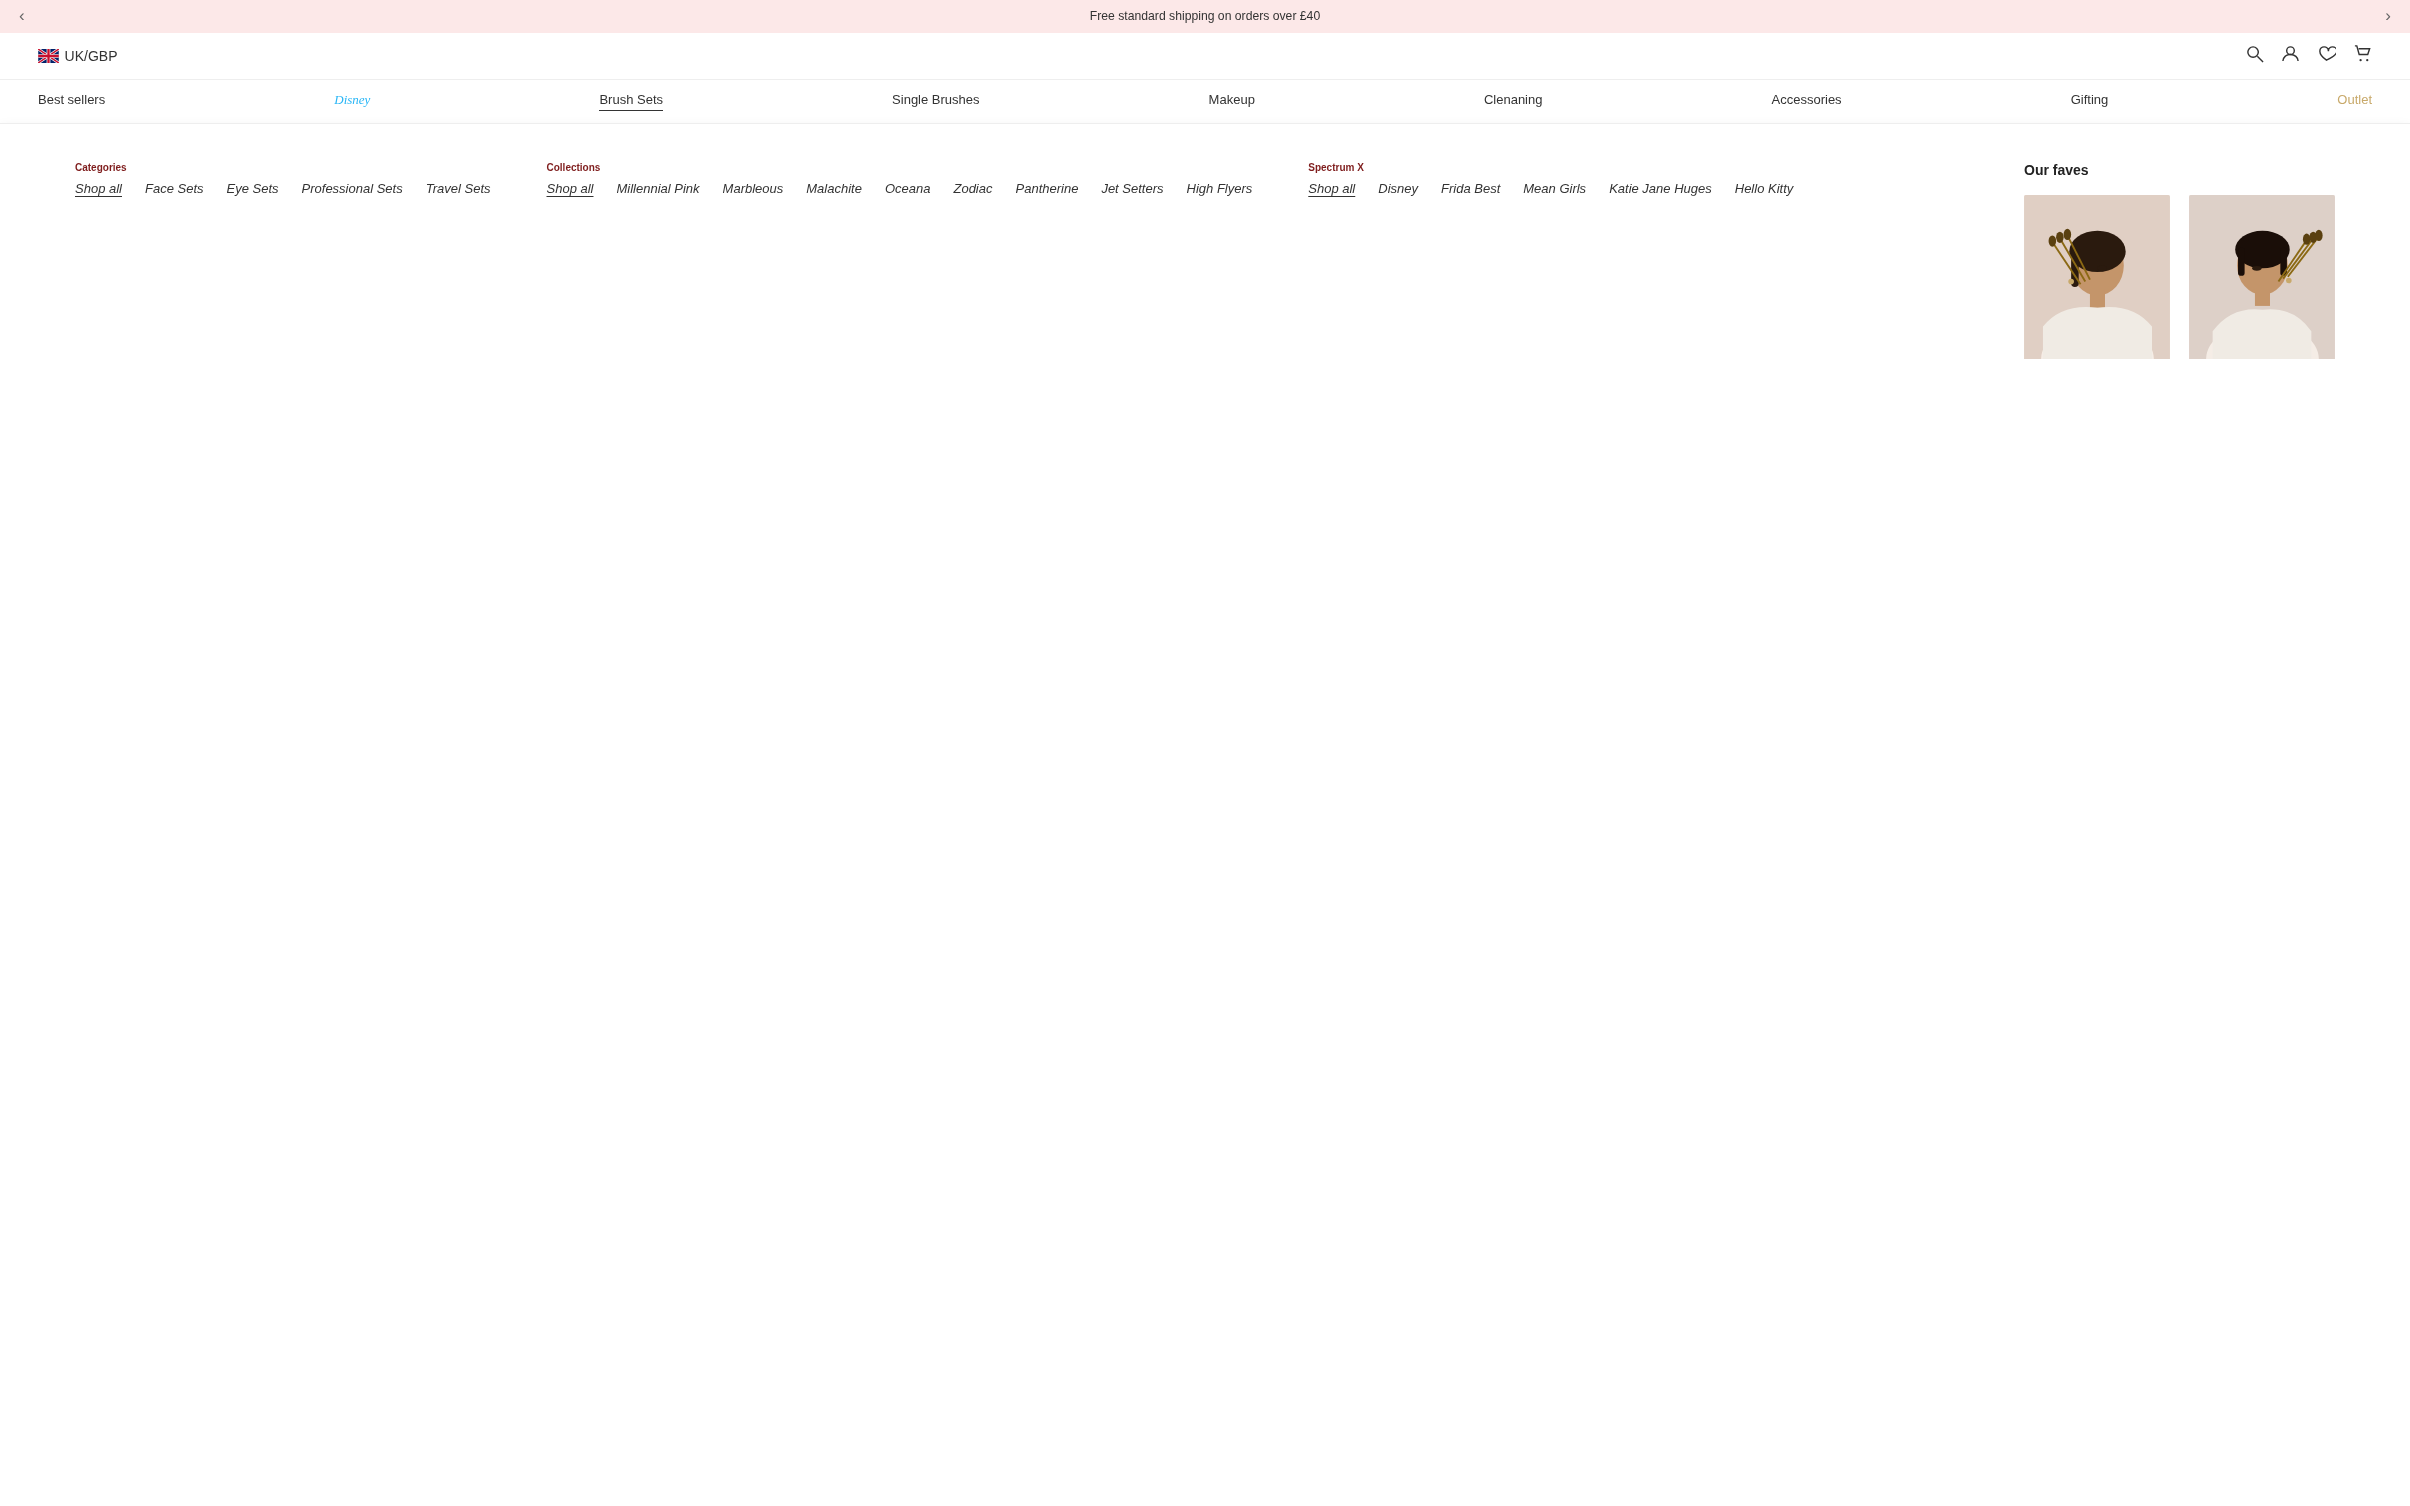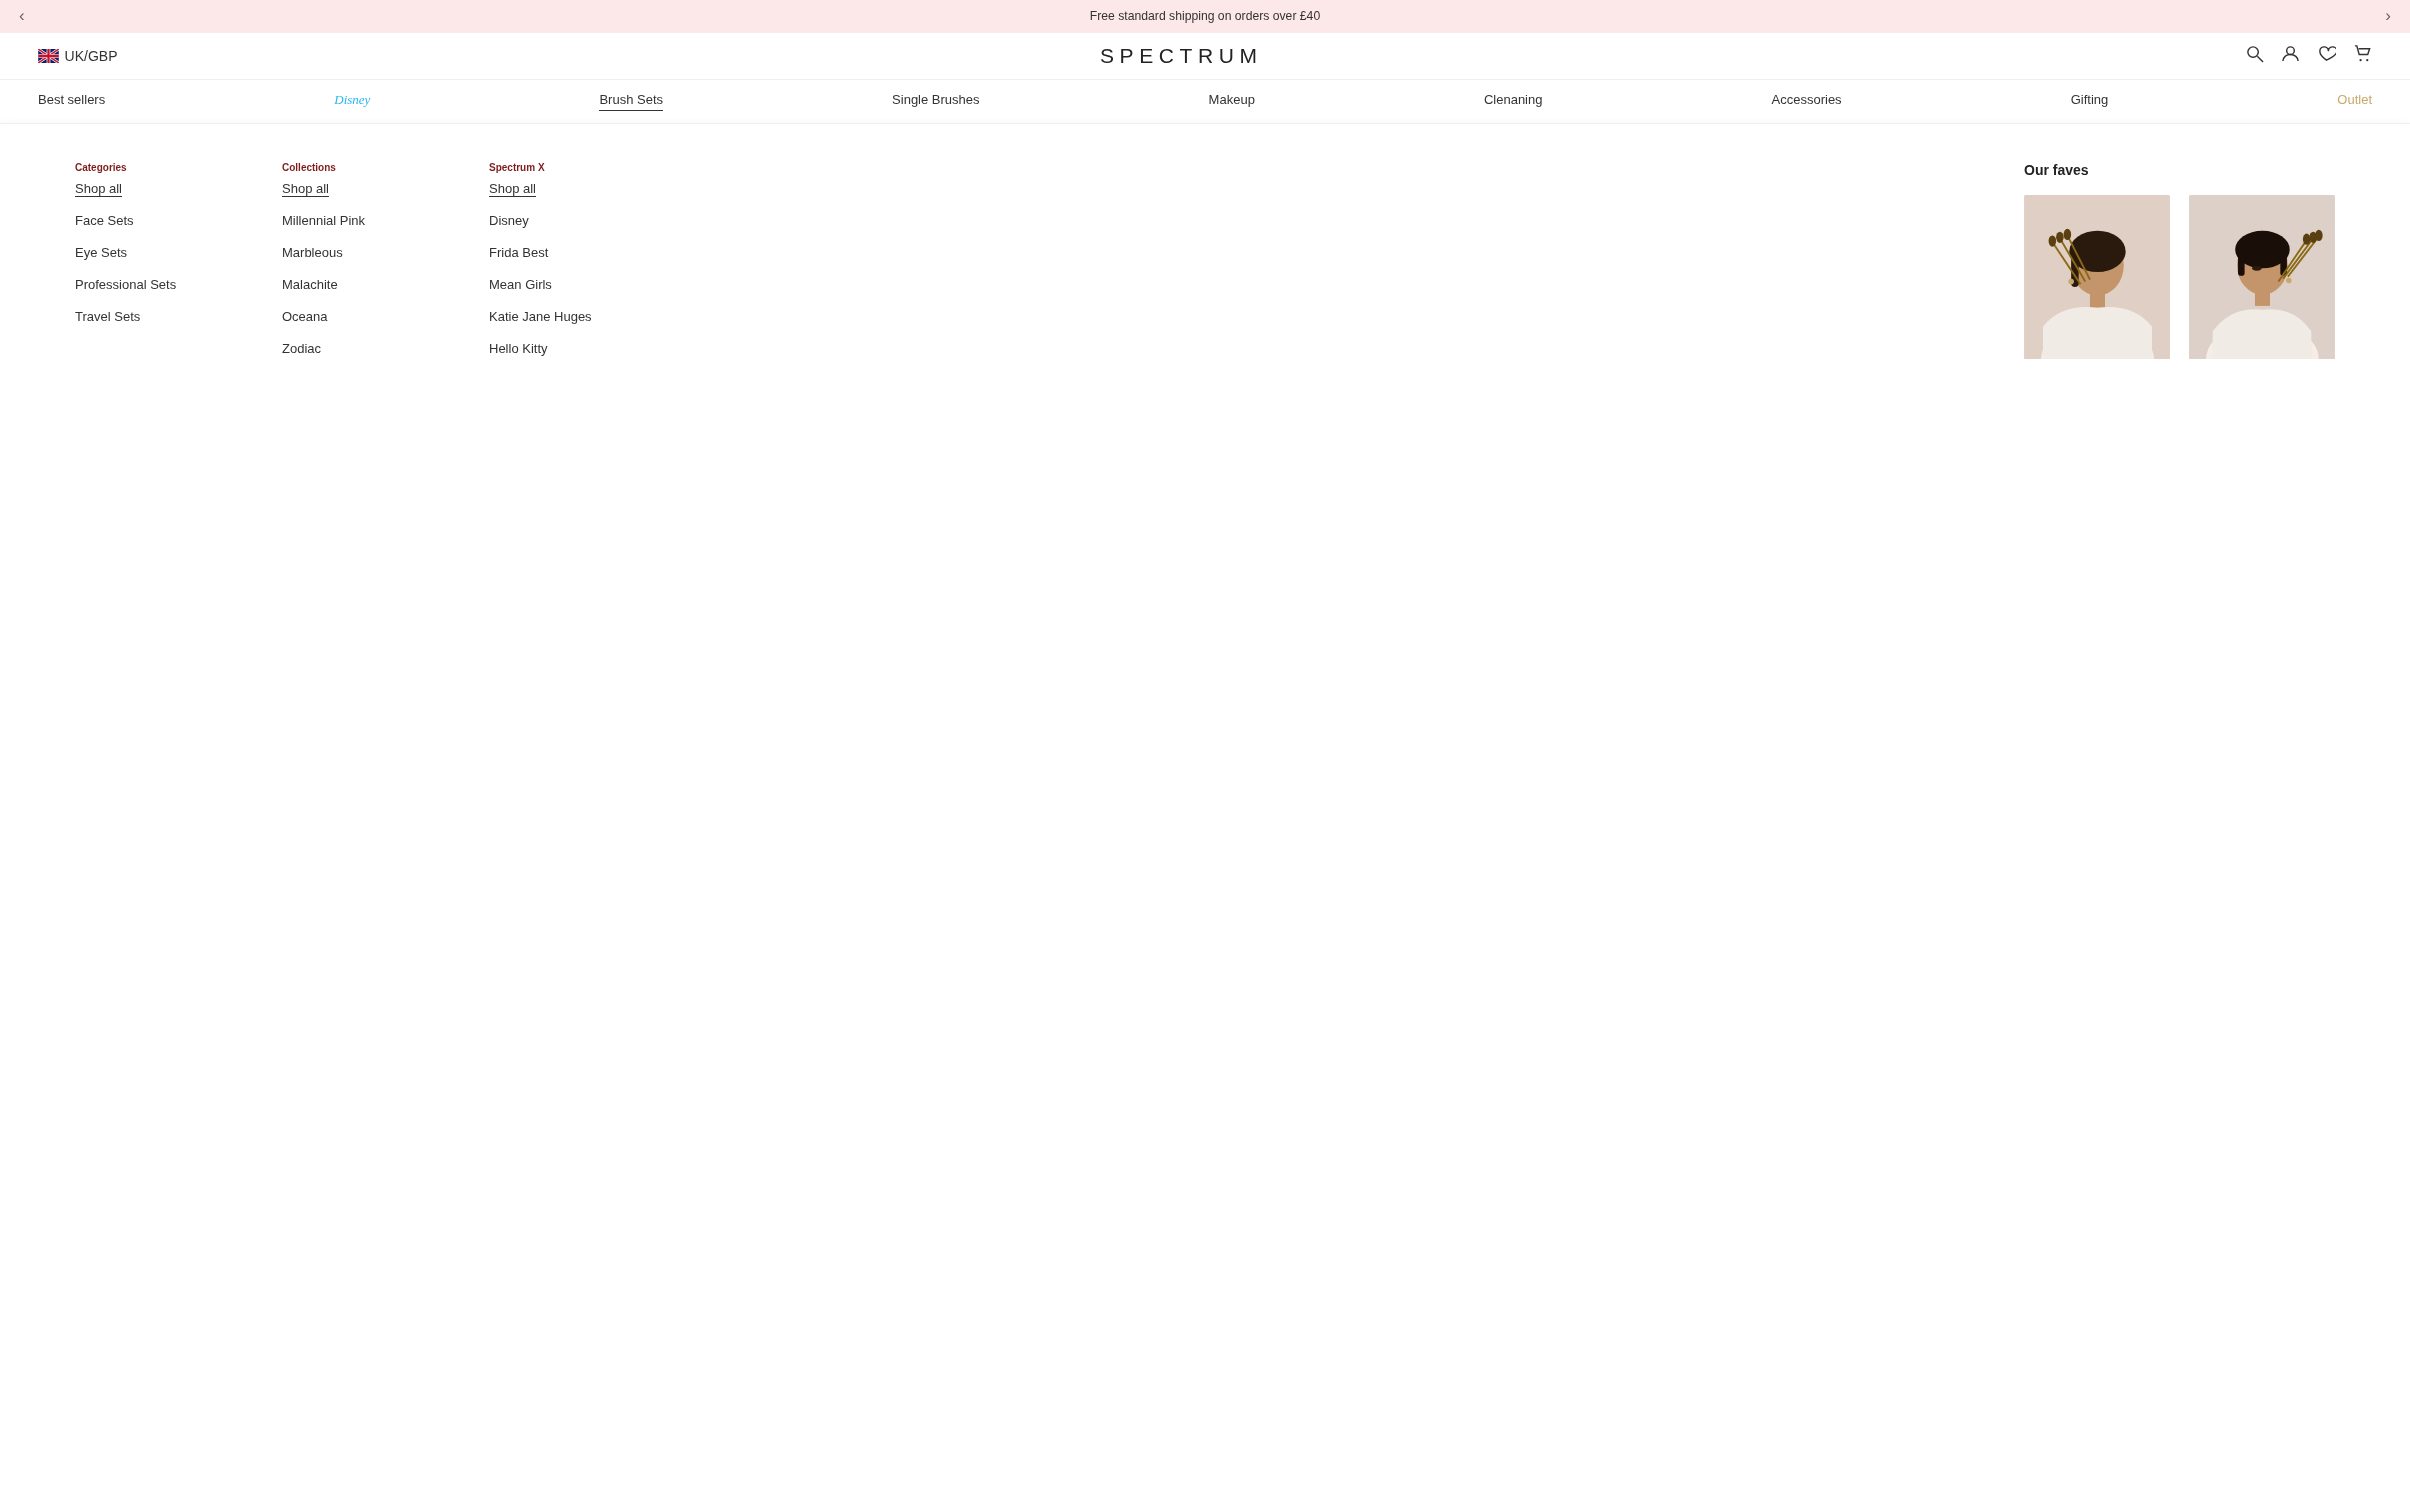--- a/index.html
+++ b/index.html
@@ -110,22 +110,23 @@
       min-width: 151px;
     }
     .mega-col-title {
       font-weight: 700;
       font-size: 10px;
       margin-bottom: 8px;
       color: #7f1d1d;
     }
     .mega-col-links {
       display: flex;
-      flex-direction: column;
-      gap: 17px;
+      flex-direction: row;
+      gap: 23px;
+      font-style: italic;
     }
     .mega-link {
       font-size: 13px;
       color: #333;
       text-decoration: none;
       cursor: pointer;
     }
     .mega-link.underline {
       text-decoration: underline;
       text-underline-offset: 2.8px;
@@ -188,21 +189,20 @@
 
     <svg width="21" height="14" viewBox="0 0 22 15">
       <rect width="22" height="15" fill="#012169"></rect>
       <path d="M0,0 L22,15 M22,0 L0,15" stroke="#fff" stroke-width="3"></path>
       <path d="M0,0 L22,15 M22,0 L0,15" stroke="#C8102E" stroke-width="1.5"></path>
       <path d="M11,0 V15 M0,7.5 H22" stroke="#fff" stroke-width="4"></path>
       <path d="M11,0 V15 M0,7.5 H22" stroke="#C8102E" stroke-width="2.5"></path>
     </svg>
     <span>UK/GBP</span>
   </div>
-  <div class="header-logo">SPECTRUM</div>
   <div class="header-icons">
 
     <span class="header-icon">
       <svg width="19" height="19" viewBox="0 0 20 20" fill="none" stroke="#333" stroke-width="1.5">
         <circle cx="8.5" cy="8.5" r="5.5"></circle>
         <line x1="13" y1="13" x2="19" y2="19"></line>
       </svg>
     </span>
 
     <span class="header-icon">

